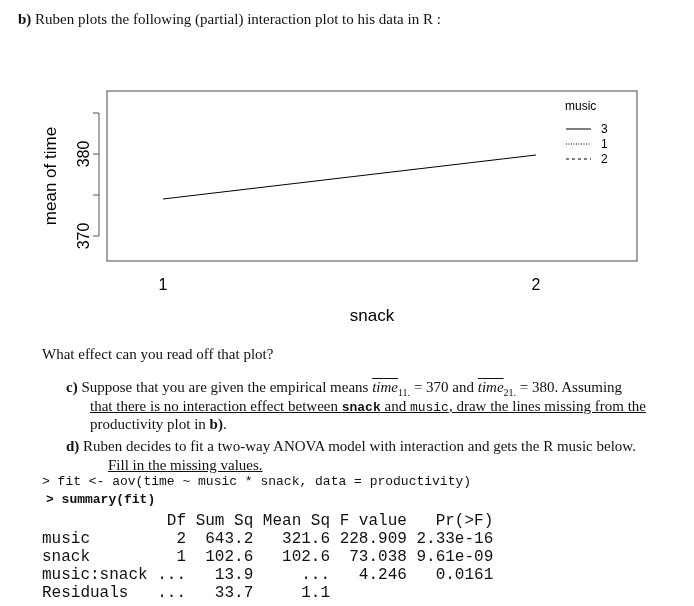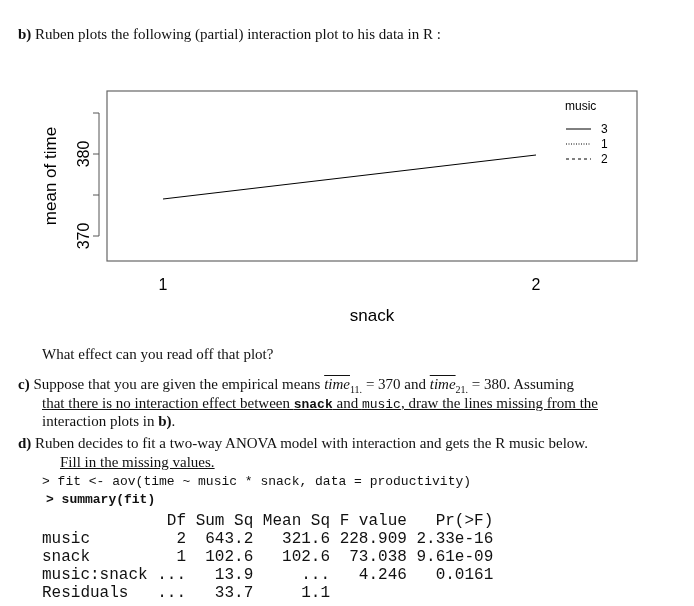--- a/index.html
+++ b/index.html
@@ -1,32 +1,32 @@
 <!DOCTYPE html>
 <html><head>
 <meta charset="utf-8">
 <style>
   html, body { margin: 0; padding: 0; background: #ffffff; }
   body { width: 694px; height: 606px; position: relative; overflow: hidden;
          font-family: "DejaVu Serif", "Liberation Serif", serif; color: #111; }
   .serif { font-family: "Liberation Serif", "DejaVu Serif", serif; font-size: 15px; }
   .abs { position: absolute; white-space: nowrap; }
   .label-b { font-weight: bold; }
-  .q-line { line-height: 16px; }
+  .q-line { line-height: 23px; margin-left: 48px; }
   .overline { text-decoration: overline; font-style: italic; }
   sub { font-size: 10px; }
   .code-bold { font-family: "Liberation Mono", "DejaVu Sans Mono", monospace; font-size: 13px; font-weight: bold; }
   .code { font-family: "Liberation Mono", "DejaVu Sans Mono", monospace; font-size: 13px; }
   .aov-row { position: absolute; left: 42px; white-space: pre; font-family: "Liberation Mono", "DejaVu Sans Mono", monospace; font-size: 16px; }
   svg text { font-family: "Liberation Sans", "DejaVu Sans", sans-serif; }
 </style>
 </head>
 <body>
 
-<div class="abs serif" style="left:18px; top:26px;">
+<div class="abs serif" style="left:18px; top:11px;">
   <span class="label-b">b)</span>
   <span>Ruben plots the following (partial) interaction plot to his data in R :</span>
 </div>
 
 <div class="abs" style="left:0; top:60px; width:694px; height:280px;">
   <svg width="694" height="280" viewBox="0 60 694 280" xmlns="http://www.w3.org/2000/svg">
 
     <rect x="107" y="91" width="530" height="170" fill="none" stroke="#666" stroke-width="1.2"></rect>
 
     <line x1="99" y1="113" x2="99" y2="236" stroke="#555" stroke-width="1"></line>
@@ -59,21 +59,21 @@
 <div class="abs serif" style="left:42px; top:346px;">What effect can you read off that plot?</div>
 
 <div class="abs serif q-line" style="left:18px; top:376px;">
   <span class="label-b">c)</span>
   <span>Suppose that you are given the empirical means </span><span class="overline">time</span><sub>11.</sub><span> = 370 and </span><span class="overline">time</span><sub>21.</sub><span> = 380.  Assuming</span>
 </div>
 <div class="abs serif q-line" style="left:42px; top:395px;text-decoration:underline;">
   <span>that there is no interaction effect between </span><span class="code-bold">snack</span><span> and </span><span class="code">music</span><span>, draw the lines missing from the</span>
 </div>
 <div class="abs serif q-line" style="left:42px; top:413px;">
-  <span>interaction plots in </span><span class="label-b">b)</span><span>.</span>
+  <span>productivity plot in </span><span class="label-b">b)</span><span>.</span>
 </div>
 
 <div class="abs serif q-line" style="left:18px; top:435px;">
   <span class="label-b">d)</span>
   <span>Ruben decides to fit a two-way ANOVA model with interaction and gets the R music below.</span>
 </div>
 <div class="abs serif q-line" style="left:60px; top:454px;text-decoration:underline;">Fill in the missing values.</div>
 
 <div class="abs code" style="left:42px; top:474px; white-space:pre;">&gt; fit &lt;- aov(time ~ music * snack, data = productivity)</div>
 <div class="abs code" style="left:46px; top:492px; white-space:pre;font-weight:bold;">&gt; summary(fit)</div>

